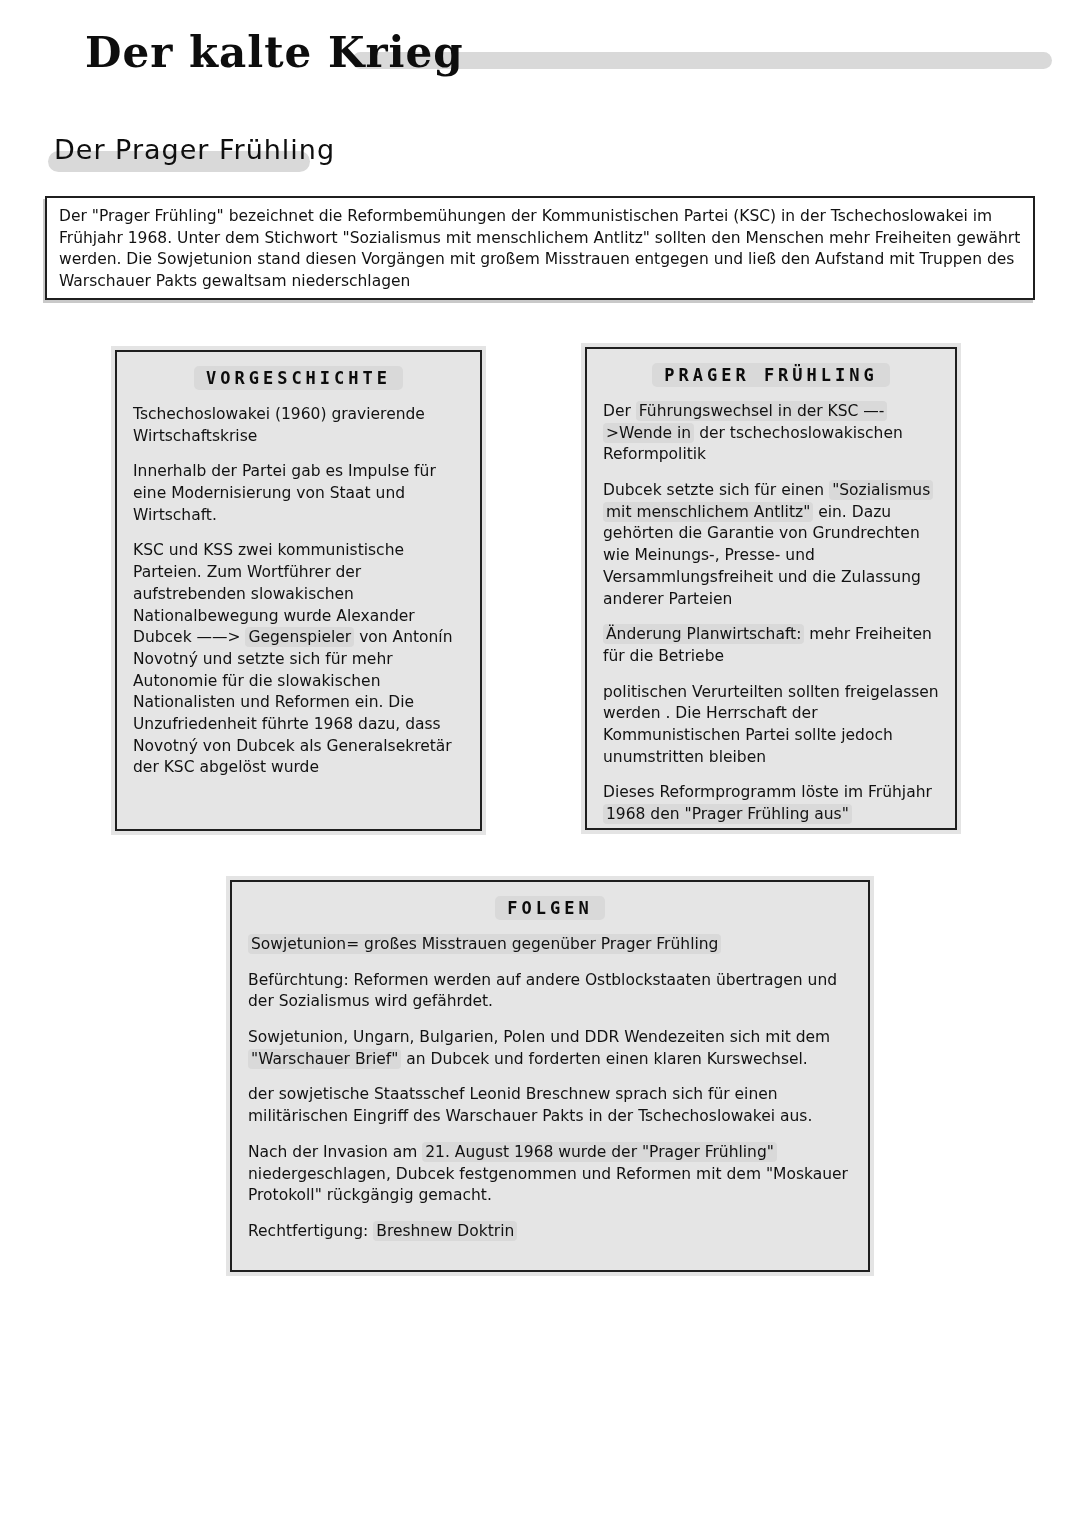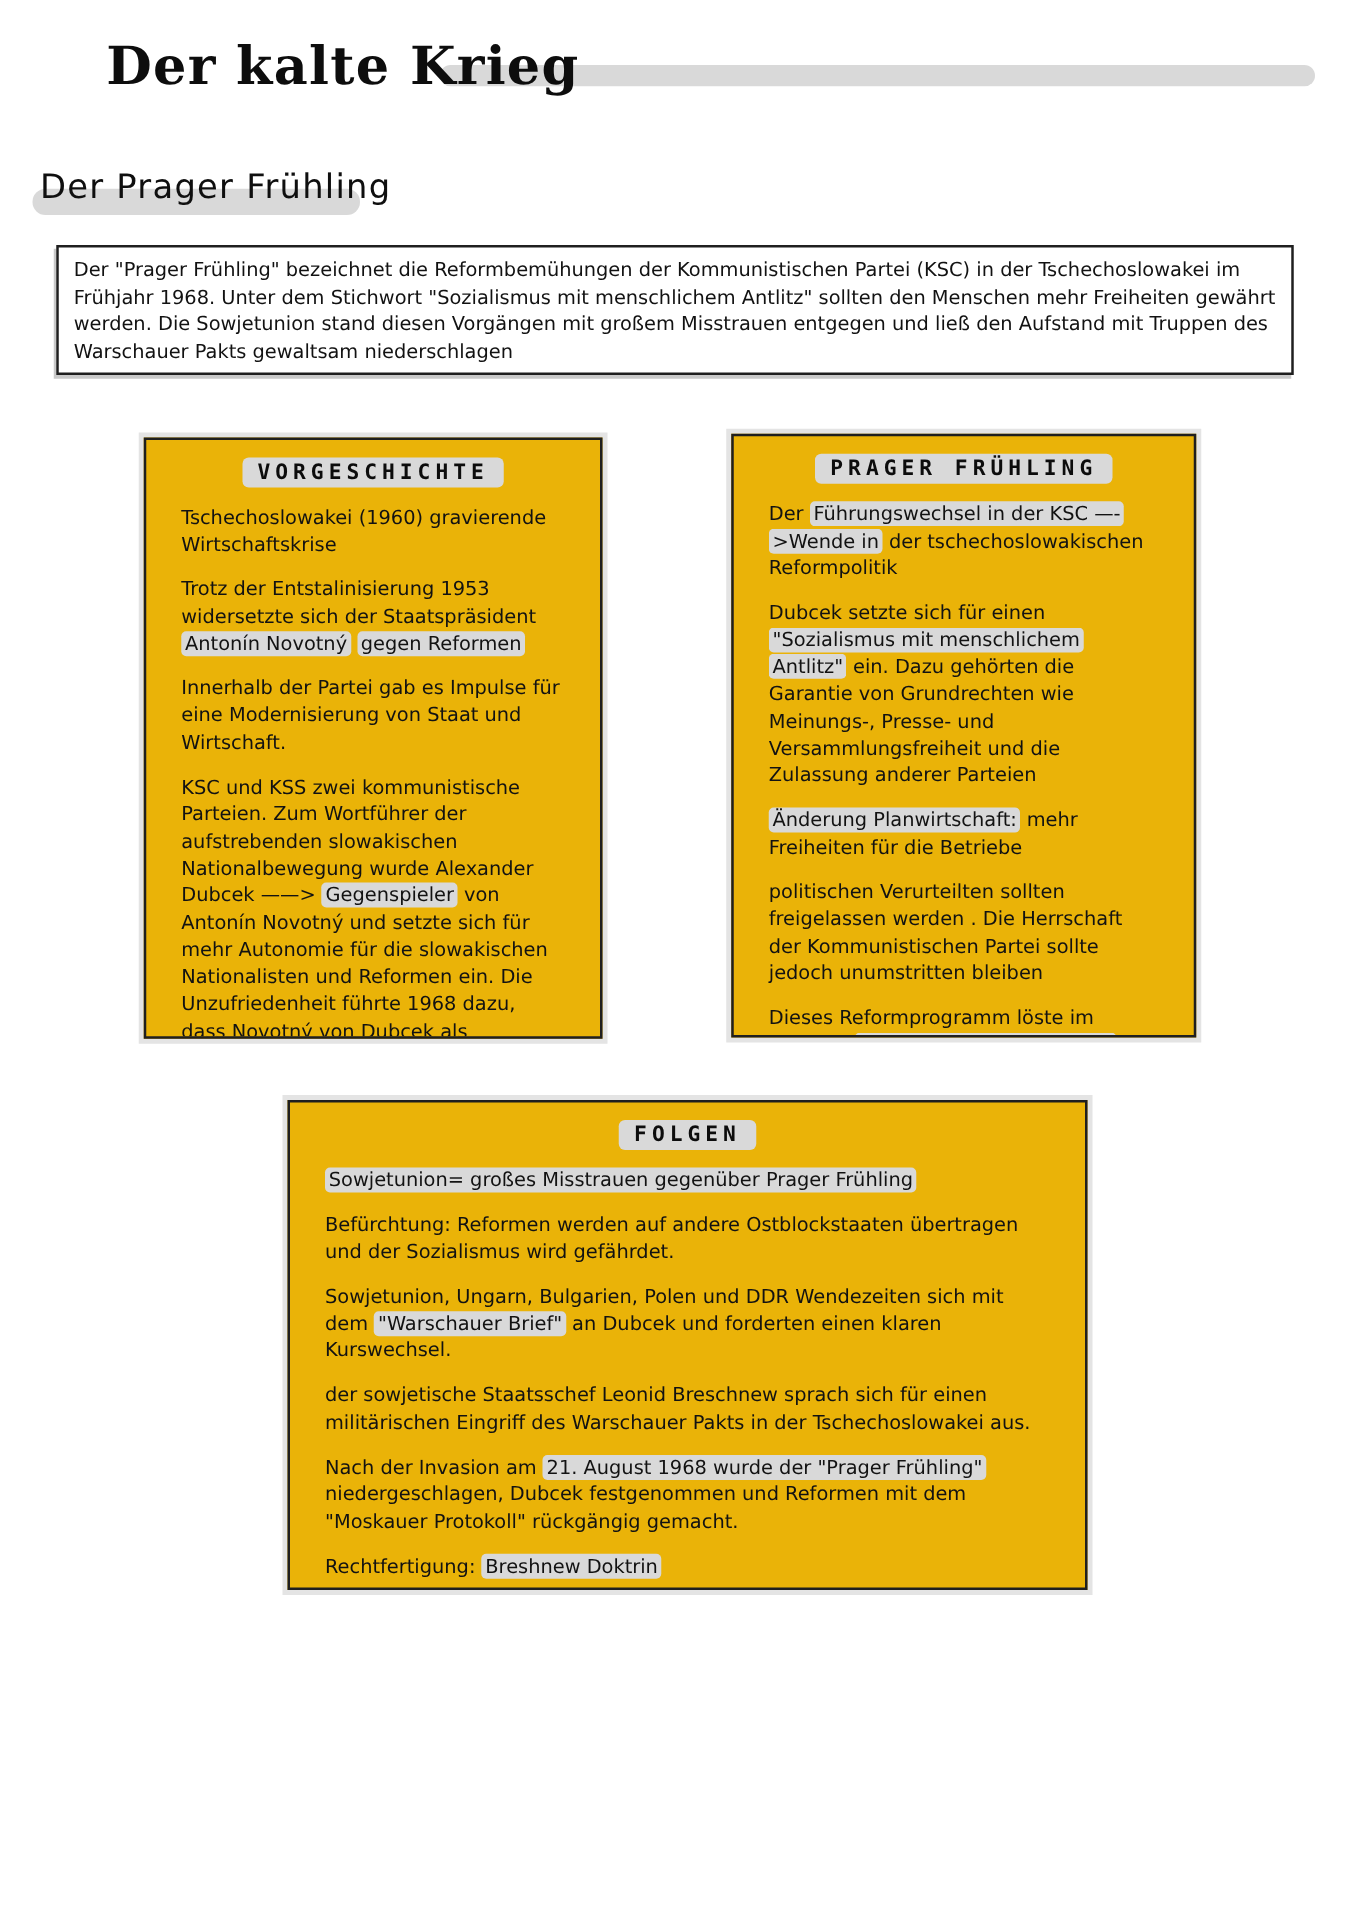--- a/index.html
+++ b/index.html
@@ -23,45 +23,45 @@
     font-weight:bold;
     font-size:42px;letter-spacing:1px;color:#0d0d0d;
     white-space:nowrap;z-index:2;
   }
   .title-bar{
     position:absolute;left:352px;top:52px;
     width:700px;height:17px;
     background:var(--hl);border-radius:10px;z-index:1;
   }
   
-  .subtitle{position:absolute;left:32px;top:134px;z-index:2;}
+  .subtitle{position:absolute;left:54px;top:134px;z-index:2;}
   .subtitle-pill{
     position:absolute;left:-6px;top:17px;
     width:262px;height:21px;background:var(--hl);
     border-radius:11px;z-index:0;display:block;
   }
   .subtitle-text{
     position:relative;z-index:1;
     font-size:27px;font-weight:500;letter-spacing:1px;color:#0f0f0f;
     white-space:nowrap;
   }
   
   .intro-box{
     position:absolute;left:45px;top:196px;width:990px;height:104px;
     background:#fff;border:2px solid var(--border);
     box-shadow:-2px 3px 0 #c9c9c9;
     padding:8px 12px;
     font-size:15.5px;line-height:1.38;color:#121212;
   }
   
   .box{
-    position:absolute;background:#eab308;
+    position:absolute;background:#e5e5e5;
     border:2px solid var(--border);
     box-shadow:0 0 0 4px #e4e4e4;
-    padding:14px 28px;overflow:hidden;
+    padding:14px 16px;overflow:hidden;
   }
   .box-vorgeschichte{left:115px;top:350px;width:367px;height:481px;}
   .box-prager{left:585px;top:347px;width:372px;height:483px;}
   .box-folgen{left:230px;top:880px;width:640px;height:392px;}
   .box-heading{
     text-align:center;margin-bottom:14px;
   }
   .box-heading .pill{
     display:inline-block;
     background:var(--hl);border-radius:5px;
@@ -98,21 +98,20 @@
   <div class="intro-box">
     <p class="para">Der "Prager Frühling" bezeichnet die Reformbemühungen der Kommunistischen Partei (KSC) in der Tschechoslowakei im Frühjahr 1968. Unter dem Stichwort "Sozialismus mit menschlichem Antlitz" sollten den Menschen mehr Freiheiten gewährt werden. Die Sowjetunion stand diesen Vorgängen mit großem Misstrauen entgegen und ließ den Aufstand mit Truppen des Warschauer Pakts gewaltsam niederschlagen</p>
   </div>
 
   <div class="box box-vorgeschichte">
     <div class="box-heading">
       <span class="pill">VORGESCHICHTE</span>
     </div>
     <div class="box-body">
         <p class="para"><span>Tschechoslowakei (1960) gravierende Wirtschaftskrise</span></p>
-        <p class="para"><span>Trotz der Entstalinisierung 1953 widersetzte sich der Staatspräsident </span><span class="hl">Antonín Novotný</span><span> </span><span class="hl">gegen Reformen</span></p>
         <p class="para"><span>Innerhalb der Partei gab es Impulse für eine Modernisierung von Staat und Wirtschaft.</span></p>
         <p class="para"><span>KSC und KSS zwei kommunistische Parteien. Zum Wortführer der aufstrebenden slowakischen Nationalbewegung wurde Alexander Dubcek ——&gt; </span><span class="hl">Gegenspieler</span><span> von Antonín Novotný und setzte sich für mehr Autonomie für die slowakischen Nationalisten und Reformen ein. Die Unzufriedenheit führte 1968 dazu, dass Novotný von Dubcek als Generalsekretär der KSC abgelöst wurde</span></p>
       </div>
   </div>
 
   <div class="box box-prager">
     <div class="box-heading">
       <span class="pill">PRAGER FRÜHLING</span>
     </div>
     <div class="box-body">

